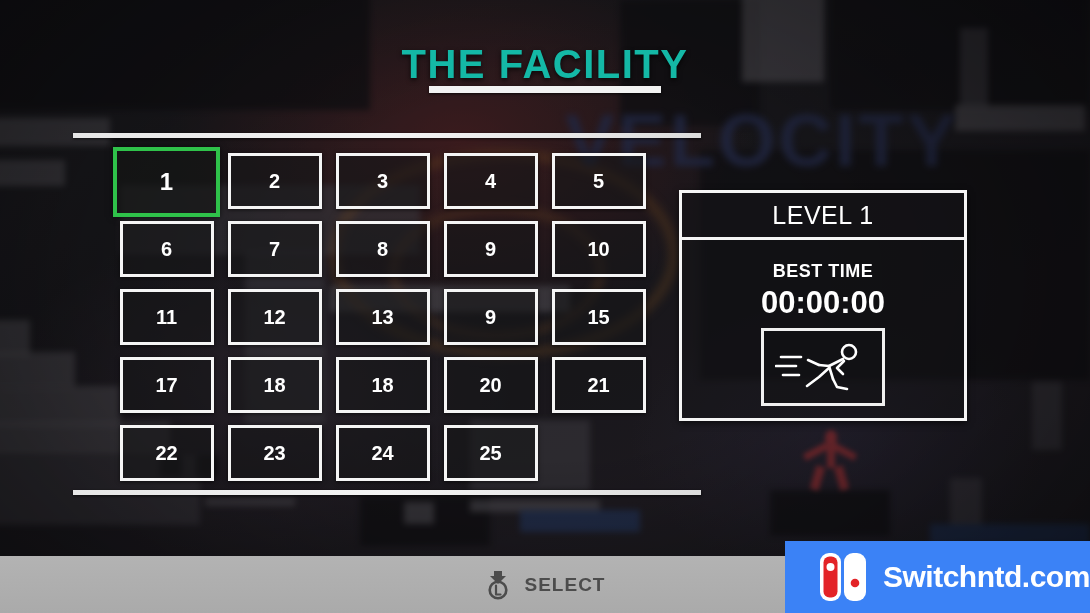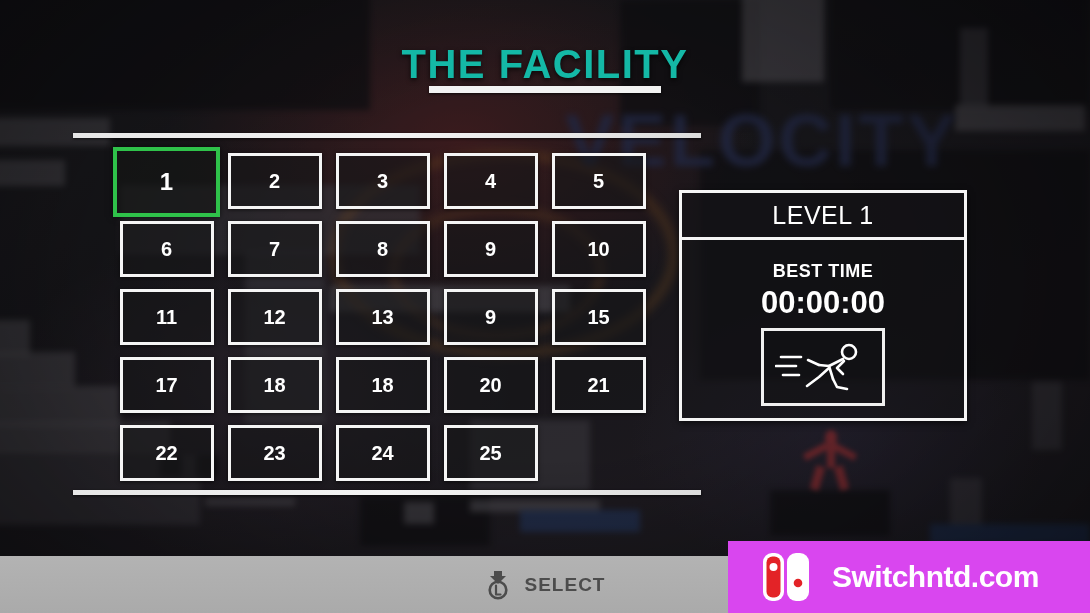--- a/index.html
+++ b/index.html
@@ -249,26 +249,26 @@
     font-size: 19px;
     font-weight: bold;
     letter-spacing: 1px;
   }
 
   
   .watermark {
     position: absolute;
     right: 0;
     bottom: 0;
-    width: 362px;
+    width: 305px;
     height: 72px;
-    background: #d946ef;
-    display: flex;
-    align-items: center;
-    gap: 20px;
+    background: #3b82f6;
+    display: flex;
+    align-items: center;
+    gap: 14px;
     padding-left: 32px;
     box-sizing: border-box;
   }
   .wm-text {
     color: #ffffff;
     font-size: 30px;
     font-weight: bold;
     letter-spacing: -.5px;
   }
   .switch-logo {

